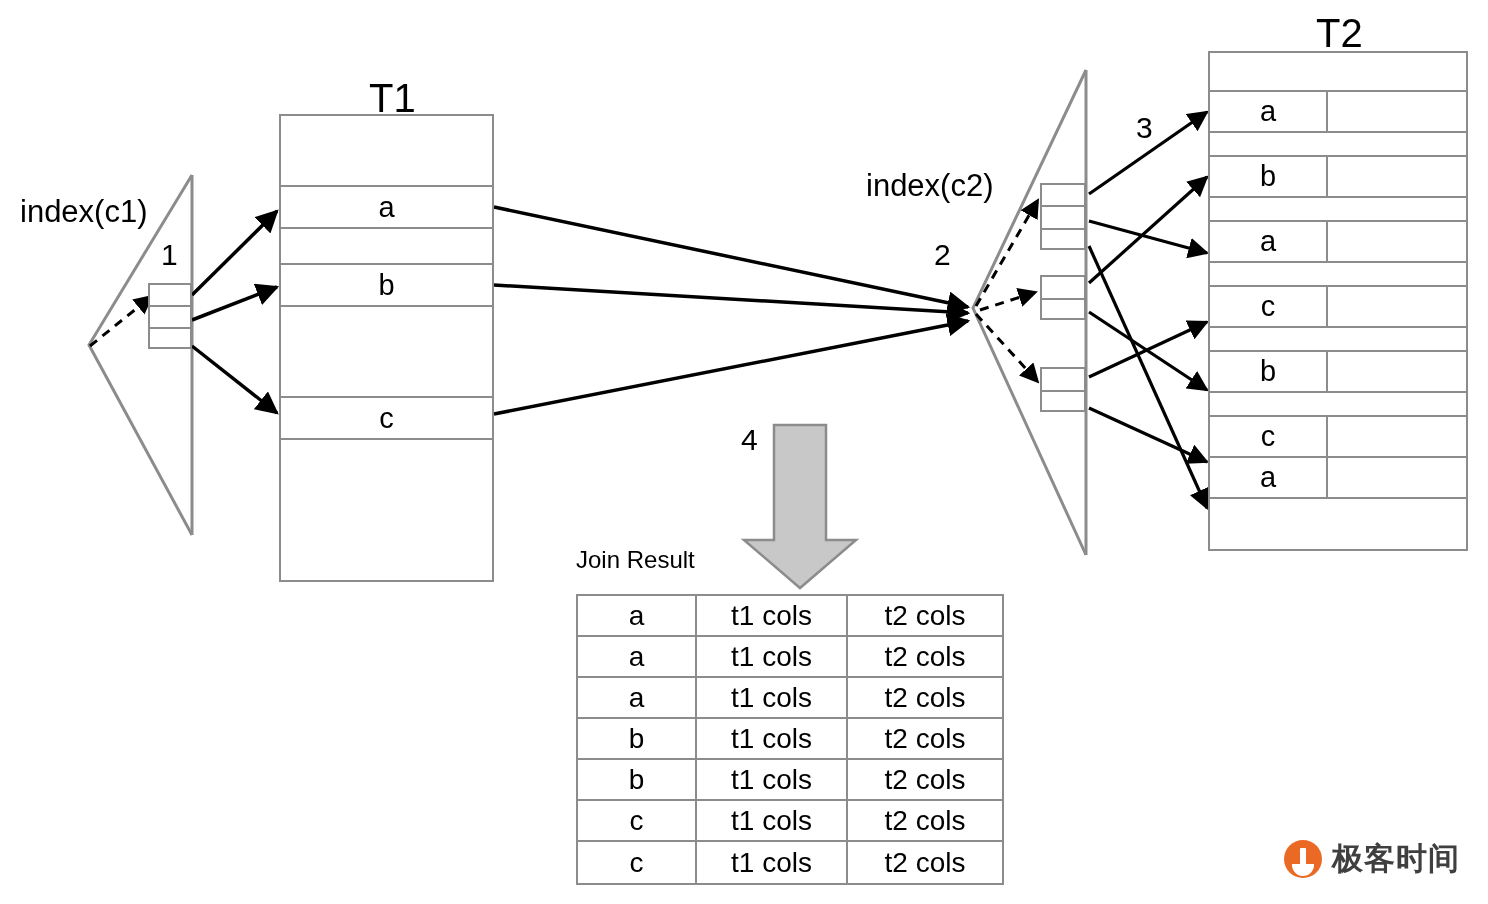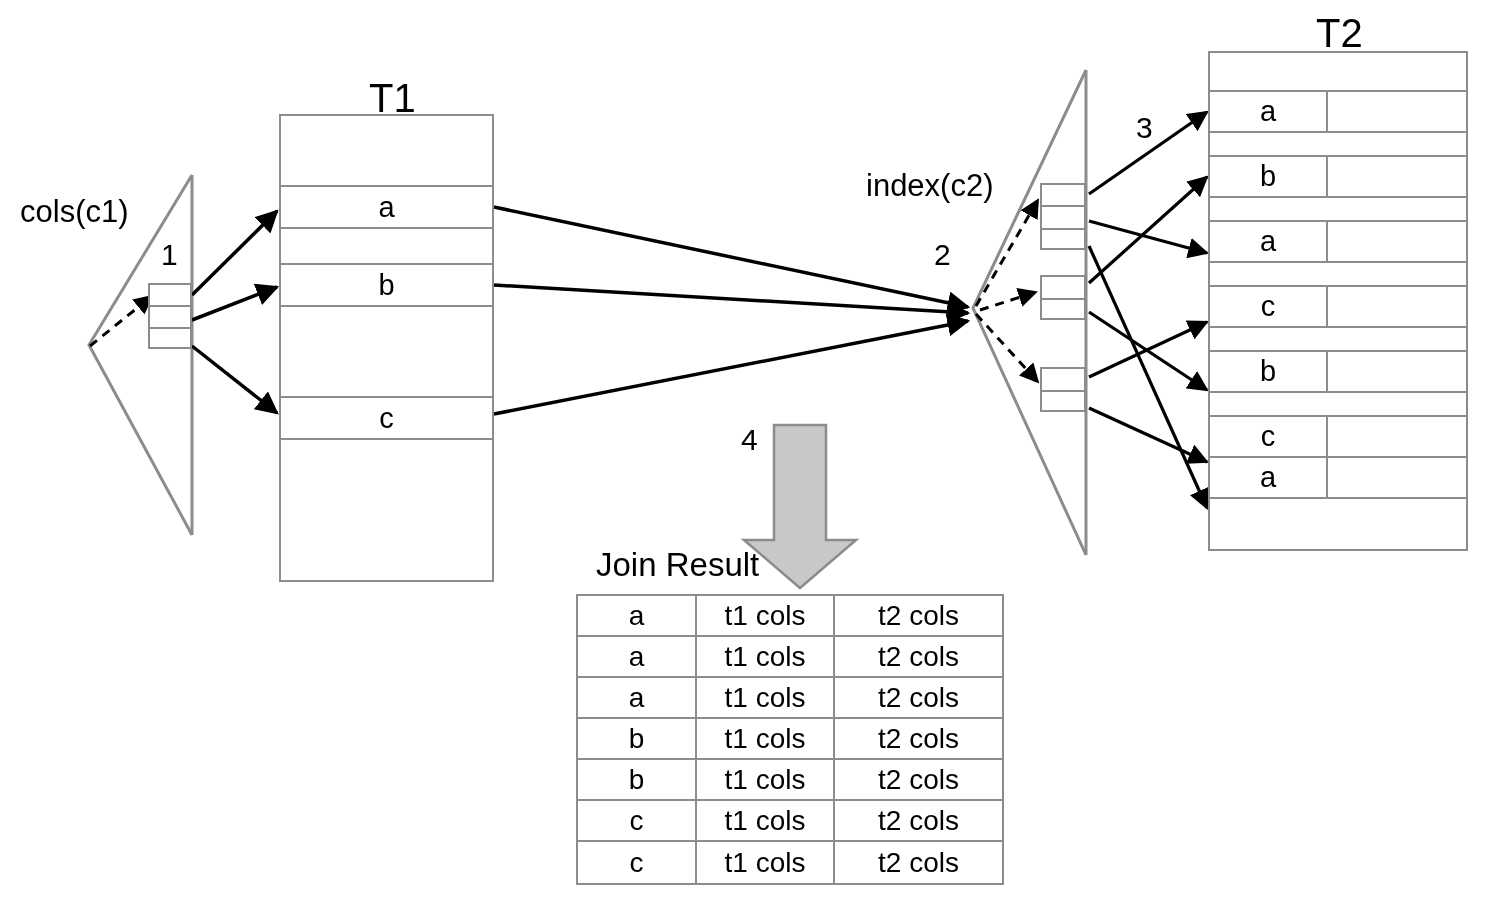--- a/index.html
+++ b/index.html
@@ -28,21 +28,21 @@
   .lbl {
     position: absolute;
     font-family: "Liberation Sans", sans-serif;
     color: #000;
     white-space: nowrap;
     line-height: 1;
   }
   .title-lbl { font-size: 40px; }
   .index-lbl { font-size: 31px; }
   .step-lbl { font-size: 30px; }
-  .join-lbl { font-size: 33px; margin-left: 20px; }
+  .join-lbl { font-size: 24px; }
 
   
   .tbl {
     position: absolute;
     border: 2px solid #8c8c8c;
     box-sizing: border-box;
     background: #fff;
   }
   .trow {
     box-sizing: border-box;
@@ -88,21 +88,21 @@
   .jcell {
     display: flex;
     align-items: center;
     justify-content: center;
     font-size: 28px;
     box-sizing: border-box;
     border-right: 2px solid #8c8c8c;
   }
   .jcell:last-child { border-right: none; }
   .jc0 { width: 119px; }
-  .jc1 { width: 138px; }
+  .jc1 { width: 151px; }
   .jc2 { flex: 1 1 auto; }
 
   
   .idxbox {
     position: absolute;
     border: 2px solid #8c8c8c;
     box-sizing: border-box;
     background: #fff;
   }
   .idxcell {
@@ -205,21 +205,21 @@
       <line x1="1089" y1="312" x2="1207" y2="390" stroke="#000" stroke-width="3.2" marker-end="url(#arrowBlack)"></line>
       <line x1="1089" y1="377" x2="1207" y2="322" stroke="#000" stroke-width="3.2" marker-end="url(#arrowBlack)"></line>
       <line x1="1089" y1="408" x2="1207" y2="462" stroke="#000" stroke-width="3.2" marker-end="url(#arrowBlack)"></line>
     </g>
 
     <g>
       <path d="M 774,425 L 826,425 L 826,540 L 856,540 L 800,588 L 744,540 L 774,540 Z" fill="#c8c8c8" stroke="#8c8c8c" stroke-width="2.5" stroke-linejoin="miter"></path>
     </g>
   </svg>
 
-  <div class="lbl index-lbl" style="left:20px; top:196px;">cols(c1)</div>
+  <div class="lbl index-lbl" style="left:20px; top:196px;">index(c1)</div>
   <div class="lbl step-lbl" style="left:161px; top:240px;">1</div>
 
   <div class="lbl title-lbl" style="left:369px; top:63px;margin-top:15px;">T1</div>
 
   <div class="lbl index-lbl" style="left:866px; top:170px;">index(c2)</div>
   <div class="lbl step-lbl" style="left:934px; top:240px;">2</div>
 
   <div class="lbl step-lbl" style="left:1136px; top:113px;">3</div>
 
   <div class="lbl title-lbl" style="left:1316px; top:13px;">T2</div>
@@ -362,14 +362,18 @@
         <div class="jcell jc1">t1 cols</div>
         <div class="jcell jc2">t2 cols</div>
       </div>
       <div class="jrow">
         <div class="jcell jc0">c</div>
         <div class="jcell jc1">t1 cols</div>
         <div class="jcell jc2">t2 cols</div>
       </div>
     </div>
 
+  <div id="watermark">
+    <div id="wm-mark"></div>
+    <div id="wm-text">极客时间</div>
+  </div>
 
 </div>
 
 </body></html>

